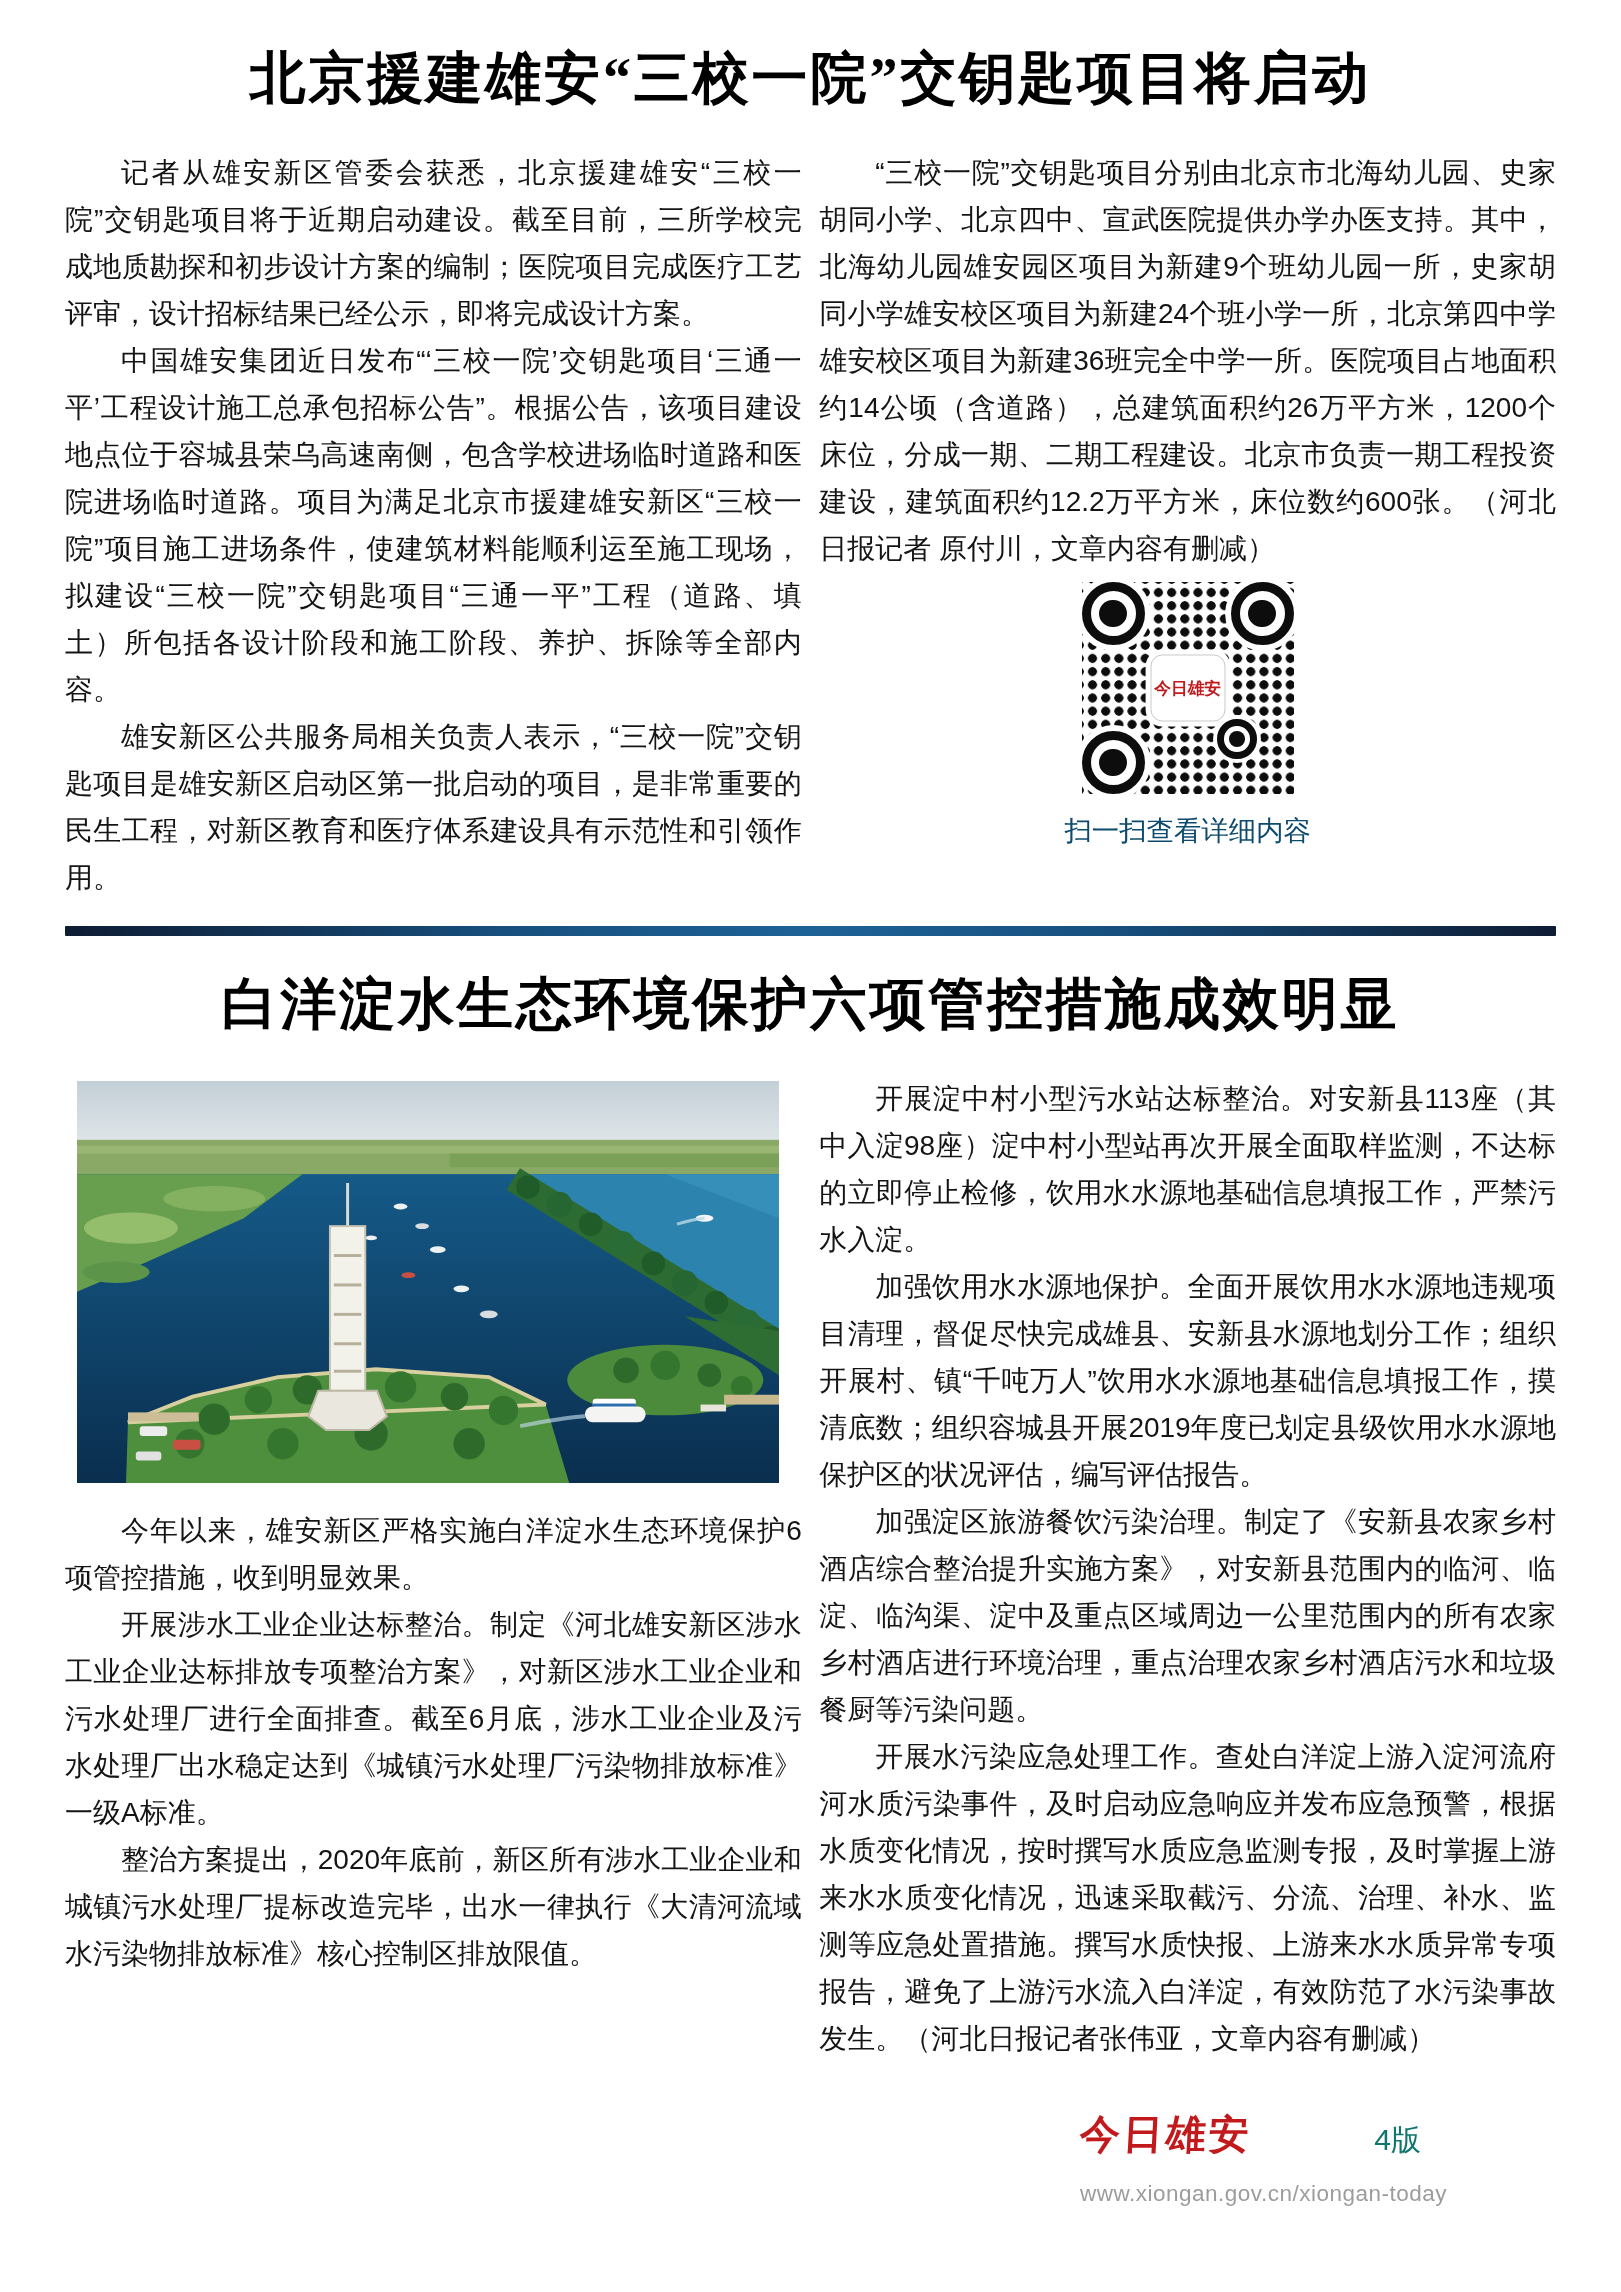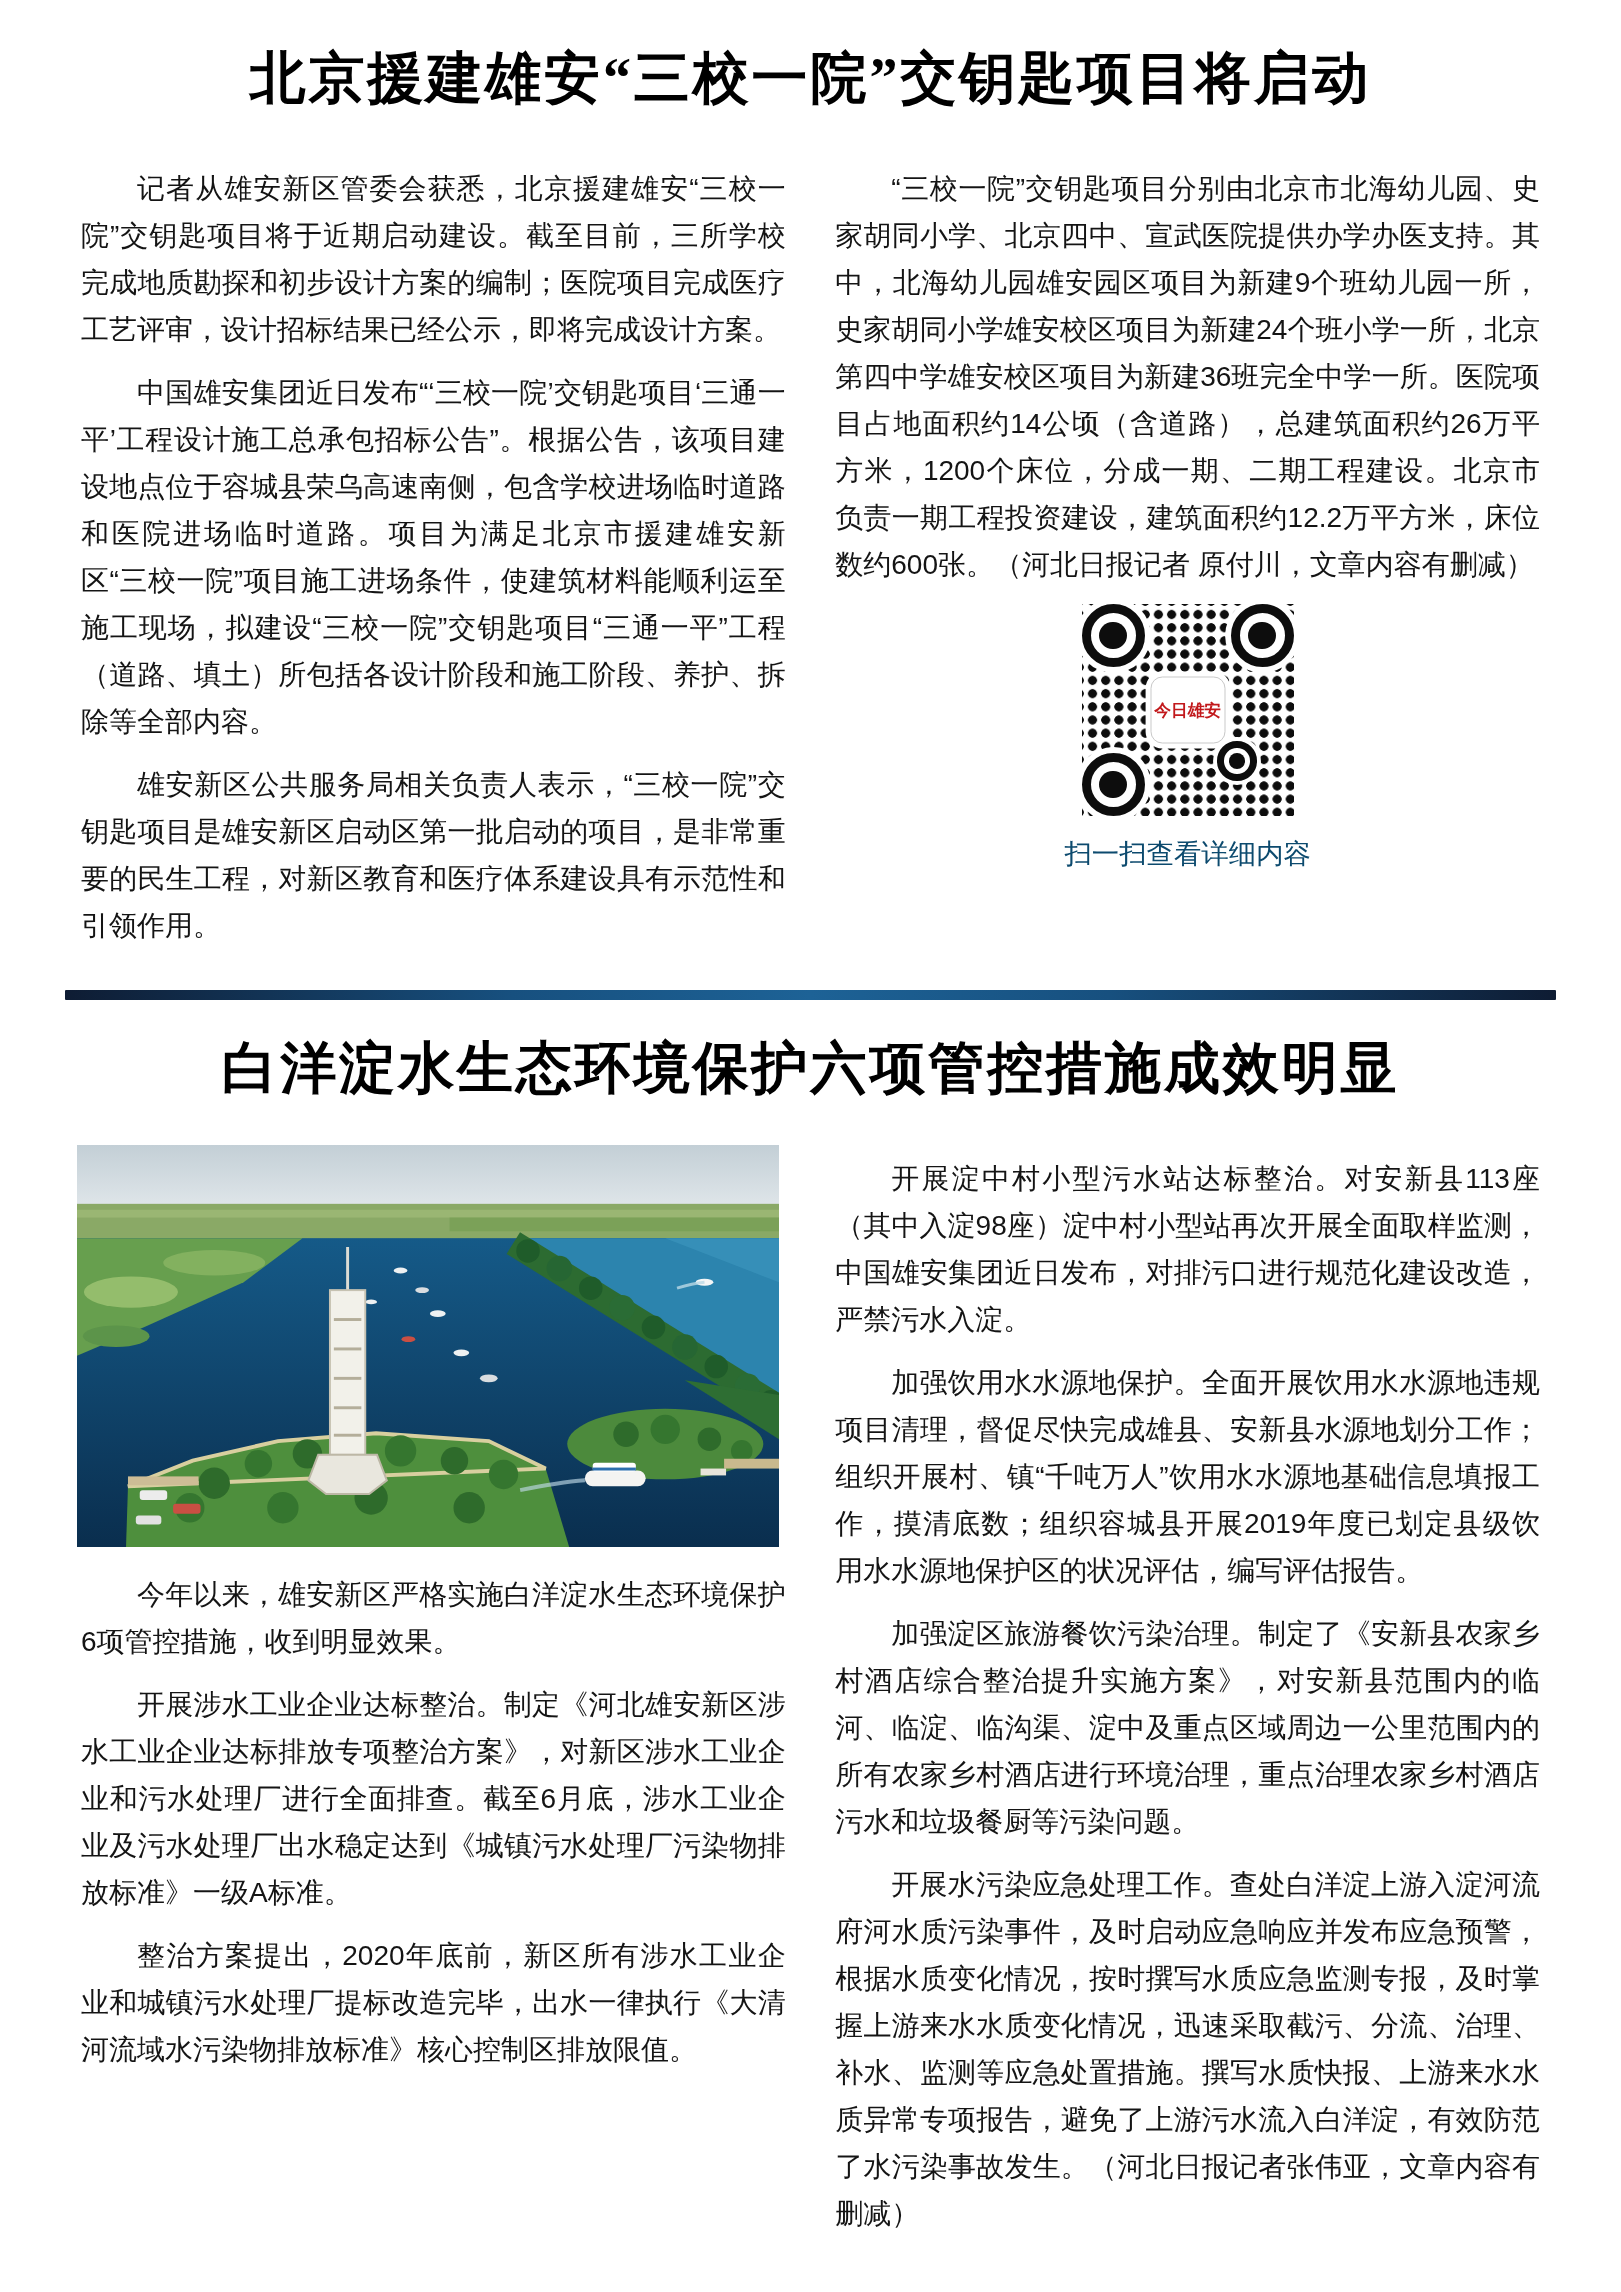--- a/index.html
+++ b/index.html
@@ -10,21 +10,21 @@
     font-family:"Liberation Sans", sans-serif; color:#141414;
   }
   .headline {
     margin:9.8px 0 37px; text-align:center;
     font-family:"Liberation Serif", serif;
     font-size:56px; font-weight:700; letter-spacing:2.9px; color:#000;
     line-height:1.2;
   }
   .cols { display:flex; gap:17.6px; }
   .col { flex:1; min-width:0; font-size:28px; line-height:47px; text-align:justify; }
-  .para { margin:16px; text-indent:2em; word-break:break-all; }
+  .para { margin:0; text-indent:2em; word-break:break-all; }
 
   
   .qr-wrap { margin-top:9.8px; text-align:center; }
   .qr {
     position:relative; width:212px; height:212px; margin:0 auto;
     background-image:radial-gradient(circle, #0d0d0d 4.2px, rgba(0,0,0,0) 4.8px);
     background-size:13.2px 13.2px; background-position:3.9px 3.9px;
   }
   .finder {
     position:absolute; width:45px; height:45px; border:9.8px solid #0d0d0d;
@@ -198,21 +198,21 @@
         <rect x="98" y="366" width="28" height="10" rx="3" fill="#c94f43"></rect>
         <rect x="60" y="378" width="26" height="9" rx="3" fill="#e2e2e2"></rect>
       </svg>
 
       <p class="para">今年以来，雄安新区严格实施白洋淀水生态环境保护6项管控措施，收到明显效果。</p>
       <p class="para">开展涉水工业企业达标整治。制定《河北雄安新区涉水工业企业达标排放专项整治方案》，对新区涉水工业企业和污水处理厂进行全面排查。截至6月底，涉水工业企业及污水处理厂出水稳定达到《城镇污水处理厂污染物排放标准》一级A标准。</p>
       <p class="para">整治方案提出，2020年底前，新区所有涉水工业企业和城镇污水处理厂提标改造完毕，出水一律执行《大清河流域水污染物排放标准》核心控制区排放限值。</p>
     </div>
 
     <div class="col">
-      <p class="para">开展淀中村小型污水站达标整治。对安新县113座（其中入淀98座）淀中村小型站再次开展全面取样监测，中国雄安集团近日发布，对排污口进行规范化建设改造，严禁污水入淀。</p>
+      <p class="para">开展淀中村小型污水站达标整治。对安新县113座（其中入淀98座）淀中村小型站再次开展全面取样监测，不达标的立即停止检修，饮用水水源地基础信息填报工作，严禁污水入淀。</p>
       <p class="para">加强饮用水水源地保护。全面开展饮用水水源地违规项目清理，督促尽快完成雄县、安新县水源地划分工作；组织开展村、镇“千吨万人”饮用水水源地基础信息填报工作，摸清底数；组织容城县开展2019年度已划定县级饮用水水源地保护区的状况评估，编写评估报告。</p>
       <p class="para">加强淀区旅游餐饮污染治理。制定了《安新县农家乡村酒店综合整治提升实施方案》，对安新县范围内的临河、临淀、临沟渠、淀中及重点区域周边一公里范围内的所有农家乡村酒店进行环境治理，重点治理农家乡村酒店污水和垃圾餐厨等污染问题。</p>
       <p class="para">开展水污染应急处理工作。查处白洋淀上游入淀河流府河水质污染事件，及时启动应急响应并发布应急预警，根据水质变化情况，按时撰写水质应急监测专报，及时掌握上游来水水质变化情况，迅速采取截污、分流、治理、补水、监测等应急处置措施。撰写水质快报、上游来水水质异常专项报告，避免了上游污水流入白洋淀，有效防范了水污染事故发生。（河北日报记者张伟亚，文章内容有删减）</p>
 
       <div class="footer">
         <div class="footer-row">
           <span class="footer-logo">今日雄安</span>
           <span class="footer-pageno">4版</span>
         </div>
         <div class="footer-url">www.xiongan.gov.cn/xiongan-today</div>

